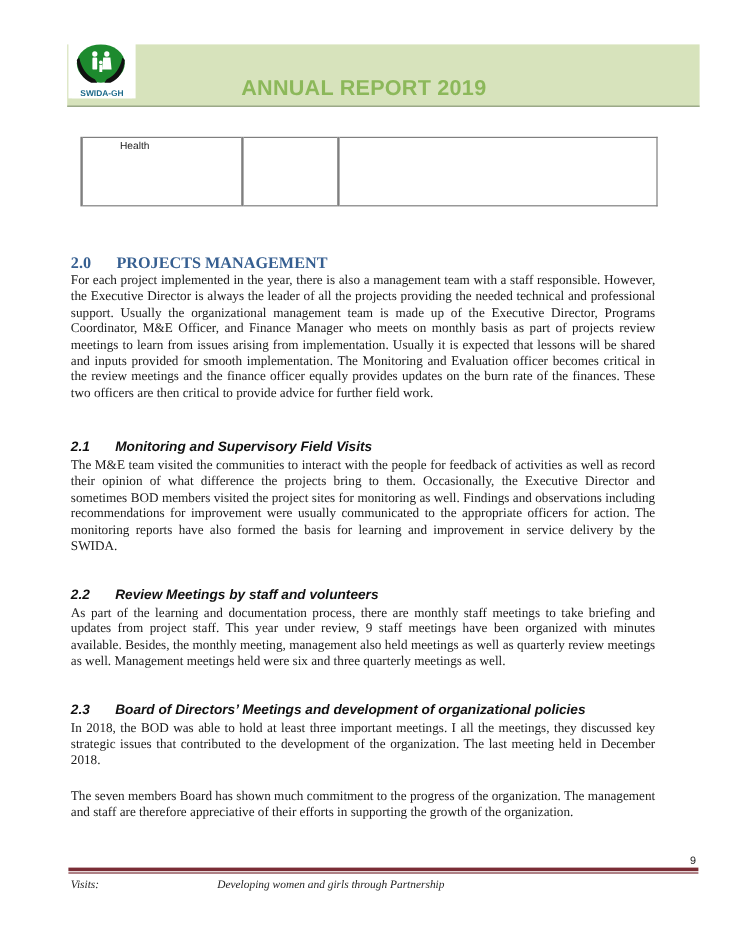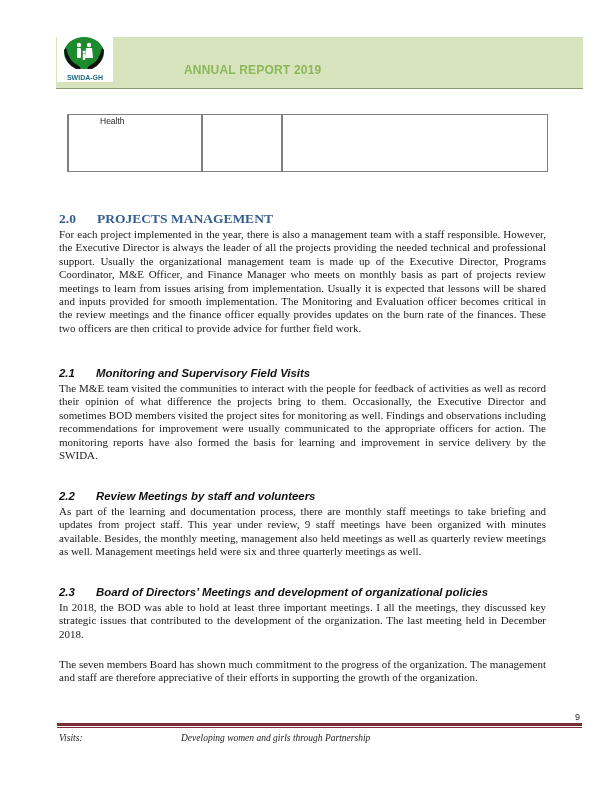--- a/index.html
+++ b/index.html
@@ -4,22 +4,22 @@
   <style>
     html, body { margin: 0; padding: 0; background: #ffffff; }
     body { width: 612px; height: 792px; position: relative; overflow: hidden;
            font-family: "DejaVu Serif", "Liberation Serif", serif; color: #1a1a1a; }
 
     
     .header-band { position: absolute; left: 56px; top: 37px; width: 527px; height: 51px;
                    background: #d7e3bc; border-bottom: 1px solid #8a9a78; }
     .logo { position: absolute; left: 57px; top: 36px; width: 56px; height: 46px; background: #ffffff; }
     .logo svg { display: block; }
-    .report-title { position: absolute; left: 184px; top: 63px; font-family: "Liberation Sans", "DejaVu Sans", sans-serif;
-                    font-weight: bold; font-size: 12px; color: #8cb85a; letter-spacing: 0.2px; }
+    .report-title { position: absolute; left: 201px; top: 63px; font-family: "Liberation Sans", "DejaVu Sans", sans-serif;
+                    font-weight: bold; font-size: 18px; color: #8cb85a; letter-spacing: 0.2px; }
 
     
     .top-table { position: absolute; left: 67px; top: 114px; width: 481px; height: 58px;
                  border-collapse: collapse; table-layout: fixed; }
     .top-table td { border: 1px solid #7f7f7f; border-left-width: 2px; vertical-align: top; padding: 1px 3px;
                     font-family: "Liberation Sans", "DejaVu Sans", sans-serif; font-size: 8.5px; color: #222; }
     .top-table td.c1 { width: 98px; padding-left: 31px; }
     .top-table td.c2 { width: 72px; }
     .h1 { position: absolute; left: 59px; top: 211px; font-family: "Liberation Serif", "DejaVu Serif", serif;
           font-weight: bold; font-size: 13.5px; color: #365f91; white-space: nowrap; }

